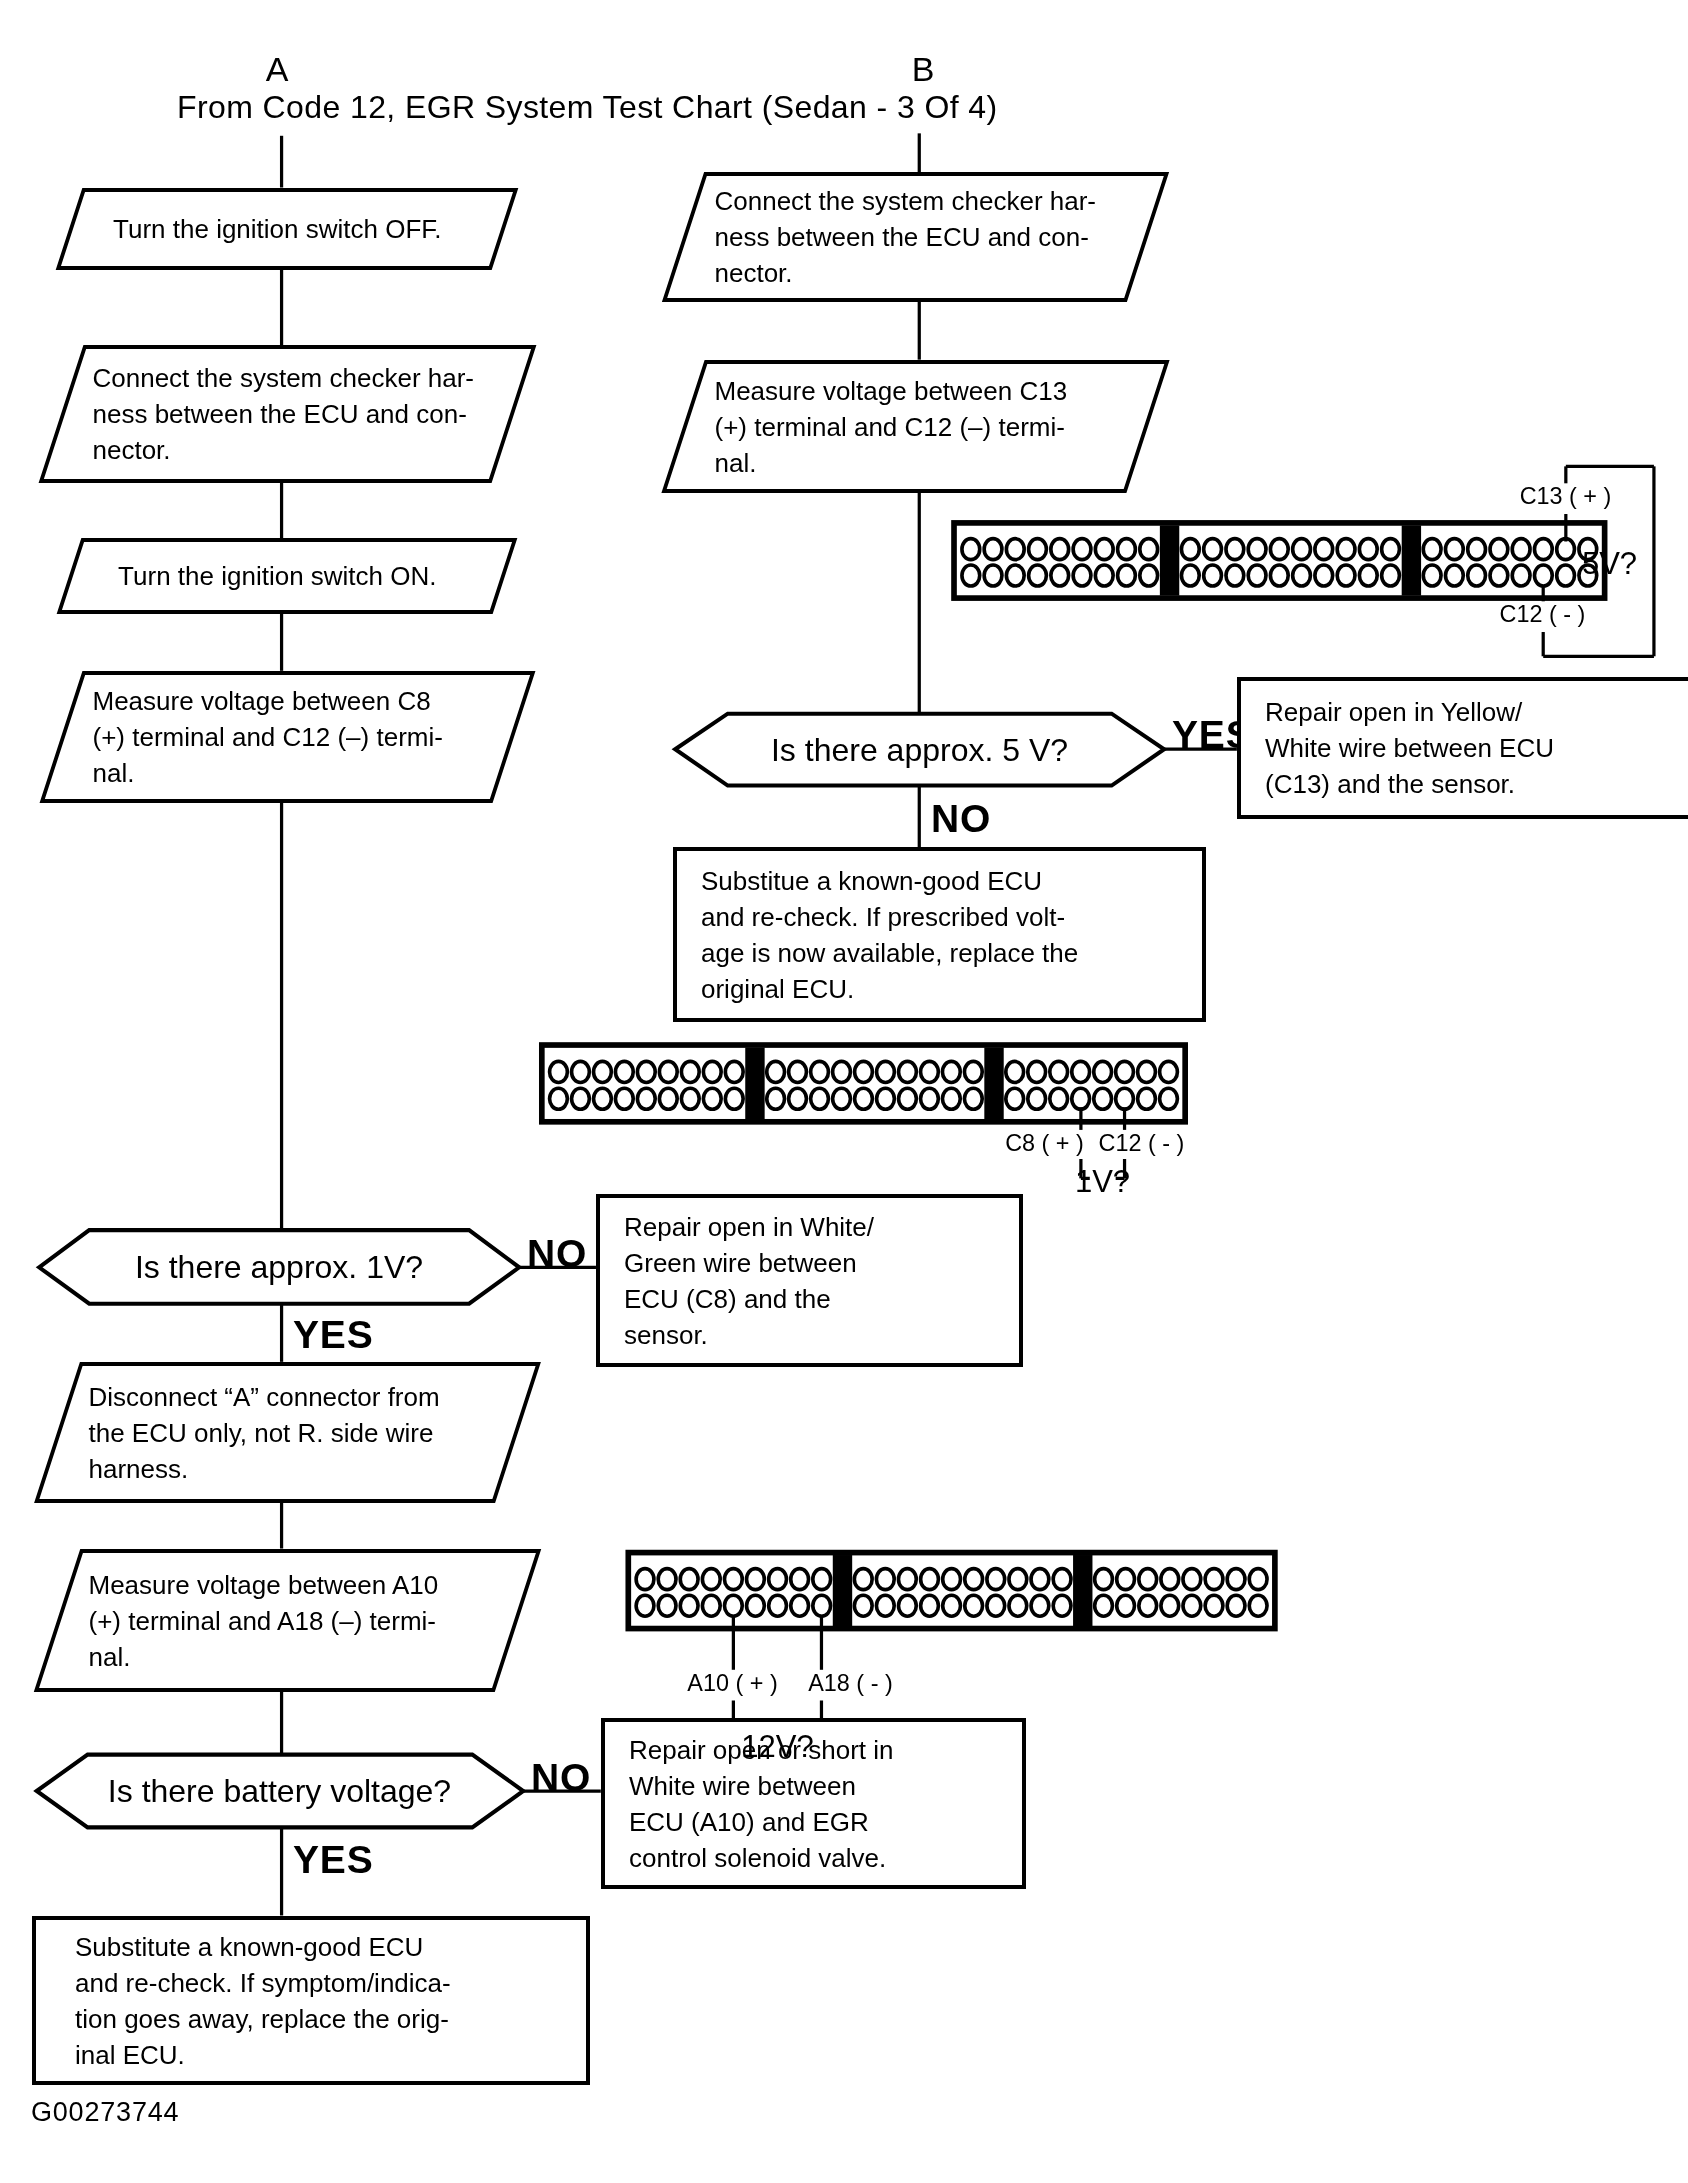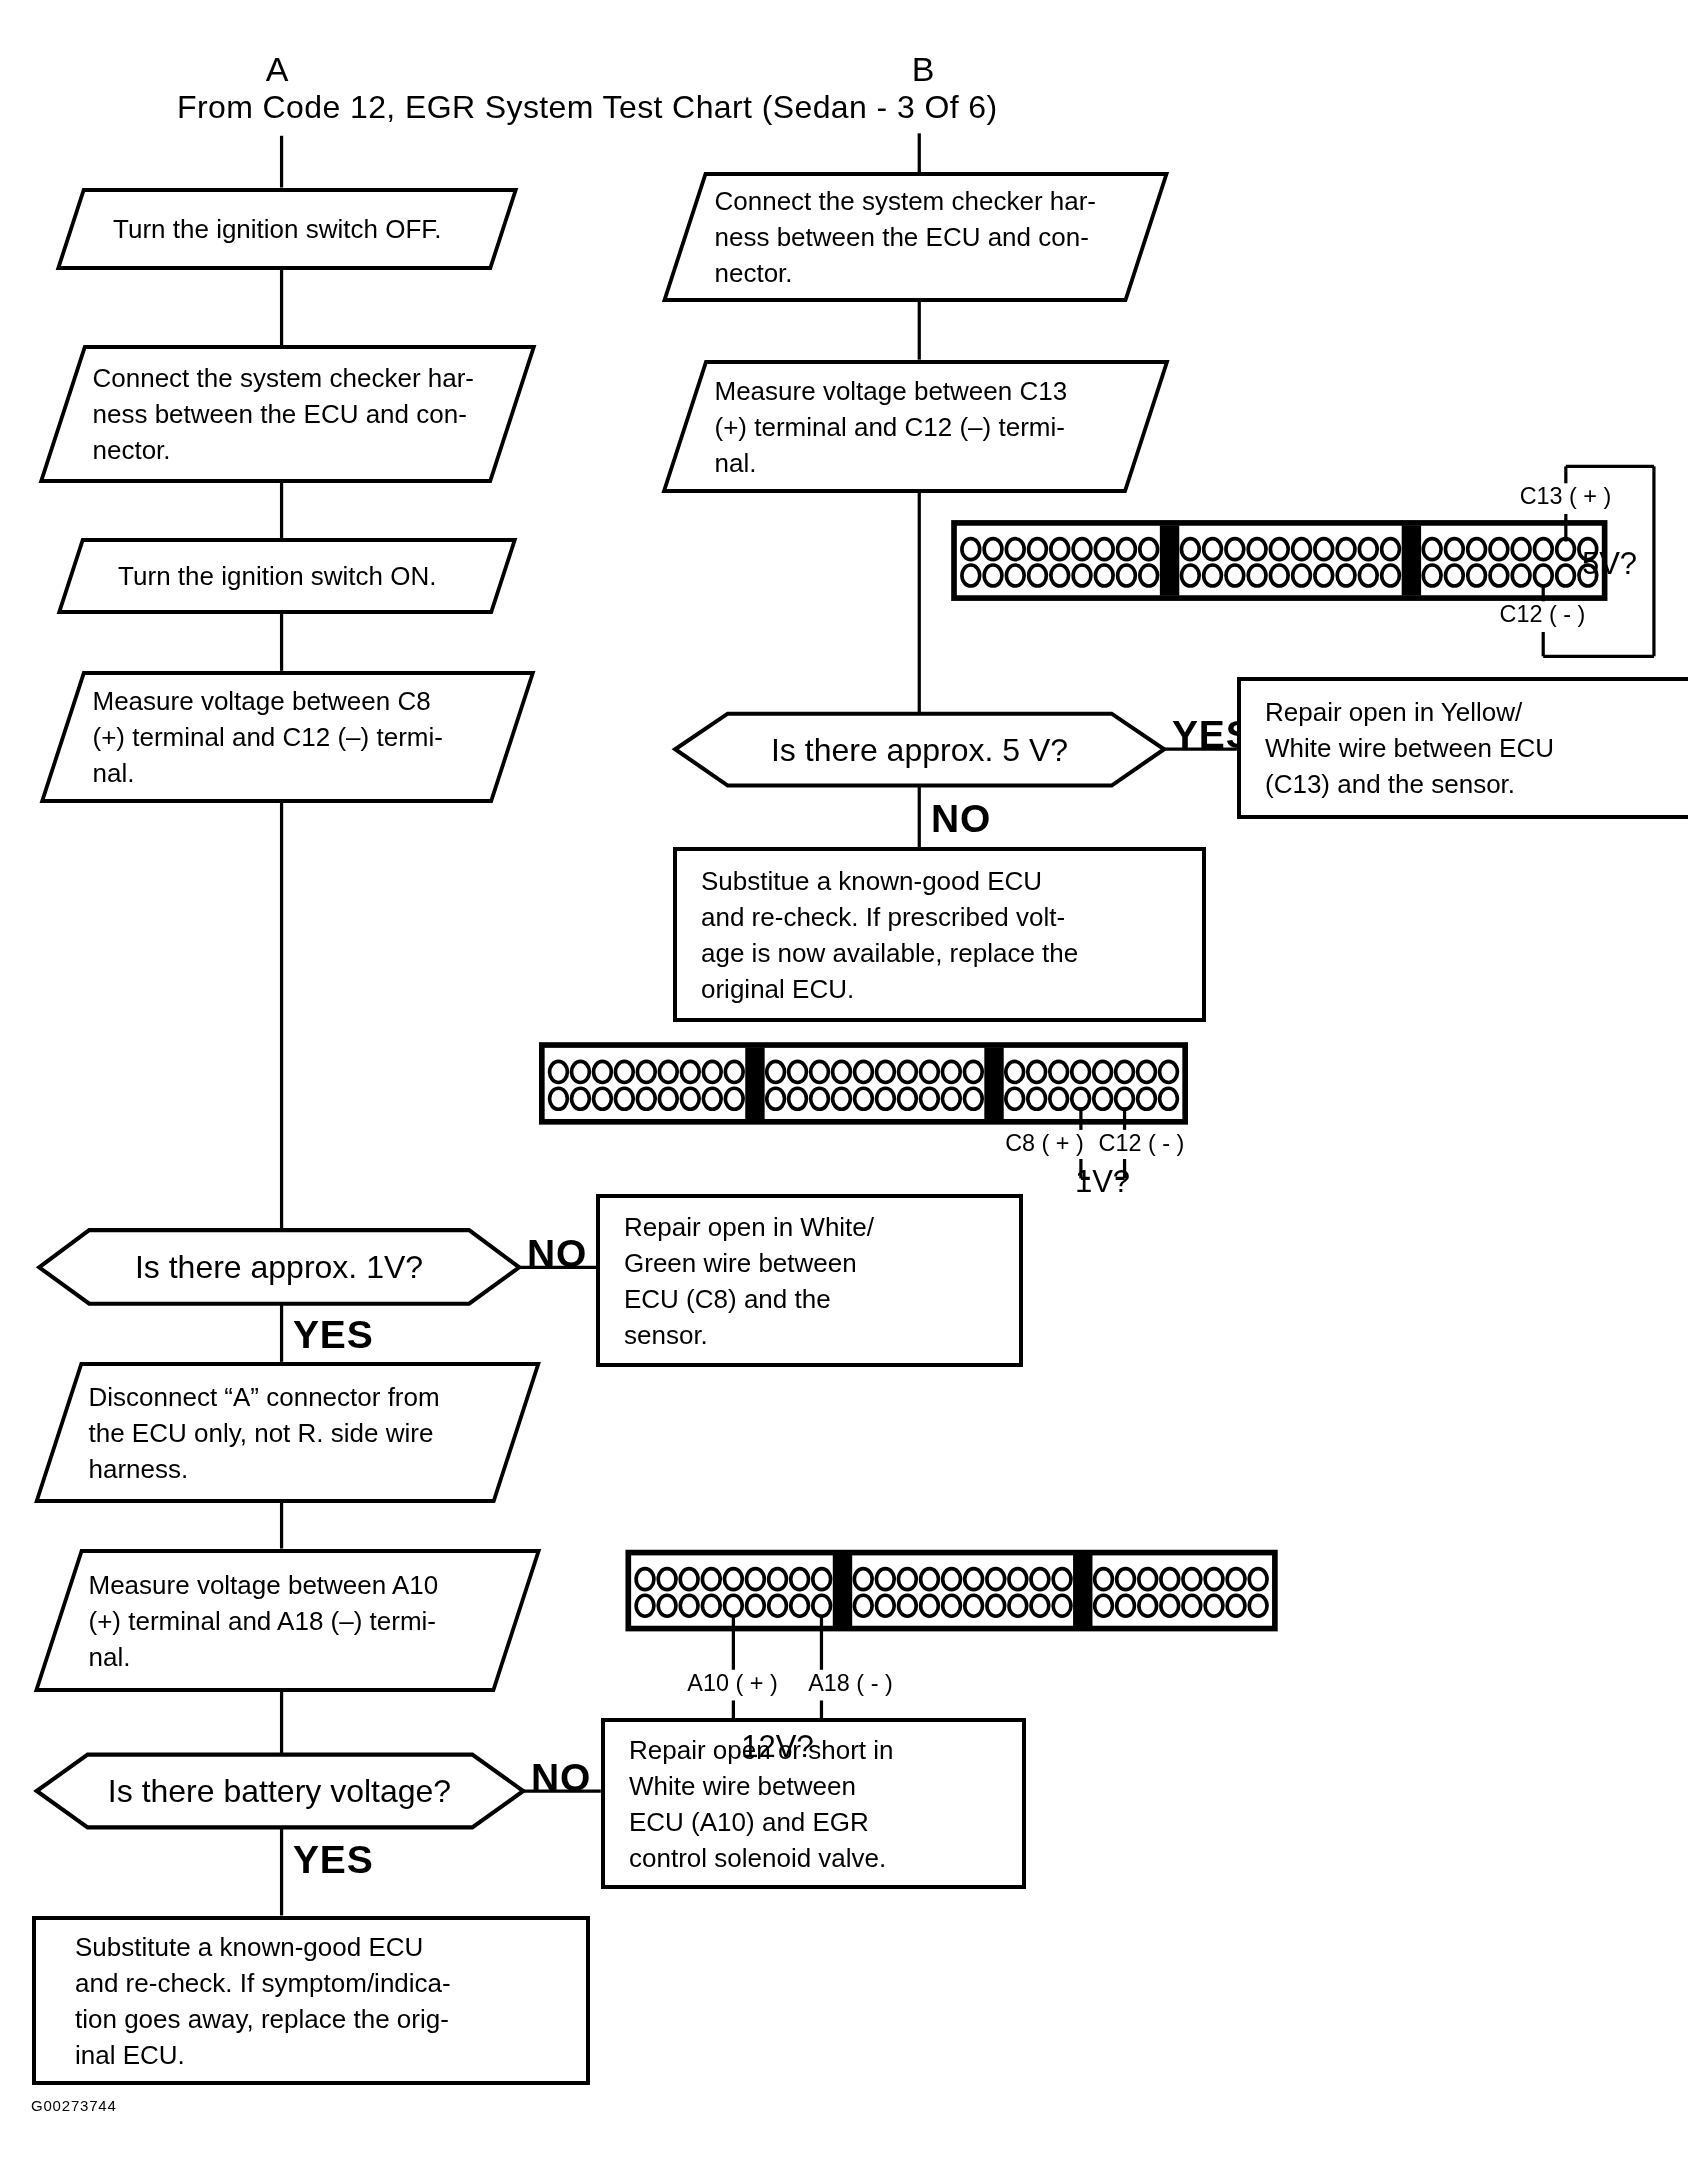--- a/index.html
+++ b/index.html
@@ -14,21 +14,21 @@
   .pgram{position:absolute;border:4px solid #000;background:#fff;transform:skewX(-18deg);}
   .pgram-inner{position:absolute;inset:0;transform:skewX(18deg);display:flex;flex-direction:column;justify-content:center;
     padding:4.8px 19.4px 4.8px 27.5px;font-size:26px;line-height:36px;white-space:pre-line;}
   .rectbox{position:absolute;border:4.8px solid #000;background:#fff;display:flex;flex-direction:column;justify-content:center;
     padding:6.5px 16px 6.5px 24px;font-size:26px;line-height:36px;white-space:pre-line;}
   .decision-text{position:absolute;display:flex;align-items:center;justify-content:center;
     font-size:32px;text-align:center;}
   .flow-label{position:absolute;font-size:39px;font-weight:bold;letter-spacing:0.8px;}
   .pin-label{position:absolute;font-size:23.4px;text-align:center;width:145px;white-space:nowrap;}
   .volt-label{position:absolute;font-size:31px;text-align:center;white-space:nowrap;}
-  .figure-id{position:absolute;font-size:15px;letter-spacing:0.8px;}
+  .figure-id{position:absolute;font-size:27px;letter-spacing:0.8px;}
 </style>
 </head>
 <body>
 
 <div id="canvas">
 
   <svg id="diagram-svg" width="1689" height="2183" viewBox="0 0 2089 2701">
 
     <g stroke="#000" stroke-width="4">
       <line x1="348" y1="168" x2="348" y2="232"></line>
@@ -257,21 +257,21 @@
       <line x1="1016" y1="1998" x2="1016" y2="2066"></line>
       <line x1="907" y1="2104" x2="907" y2="2156"></line>
       <line x1="1016" y1="2104" x2="1016" y2="2156"></line>
       <line x1="907" y1="2156" x2="924" y2="2156"></line>
       <line x1="1016" y1="2156" x2="999" y2="2156"></line>
     </g>
   </svg>
 
   <div class="txt branch" style="left:253px;top:50px;width:48px;">A</div>
   <div class="txt branch" style="left:899px;top:50px;width:48px;">B</div>
-  <div class="txt title" style="left:177px;top:89px;">From Code 12, EGR System Test Chart (Sedan - 3 Of 6)</div>
+  <div class="txt title" style="left:177px;top:89px;">From Code 12, EGR System Test Chart (Sedan - 3 Of 4)</div>
 
   <div class="pgram" style="left:69px;top:188px;width:428px;height:74px;">
     <div class="pgram-inner" style="align-items:center;padding-left:0;">Turn the ignition switch OFF.</div>
   </div>
   <div class="pgram" style="left:61px;top:345px;width:445px;height:130px;">
     <div class="pgram-inner">Connect the system checker har-
 ness between the ECU and con-
 nector.</div>
   </div>
   <div class="pgram" style="left:69px;top:538px;width:428px;height:68px;">

